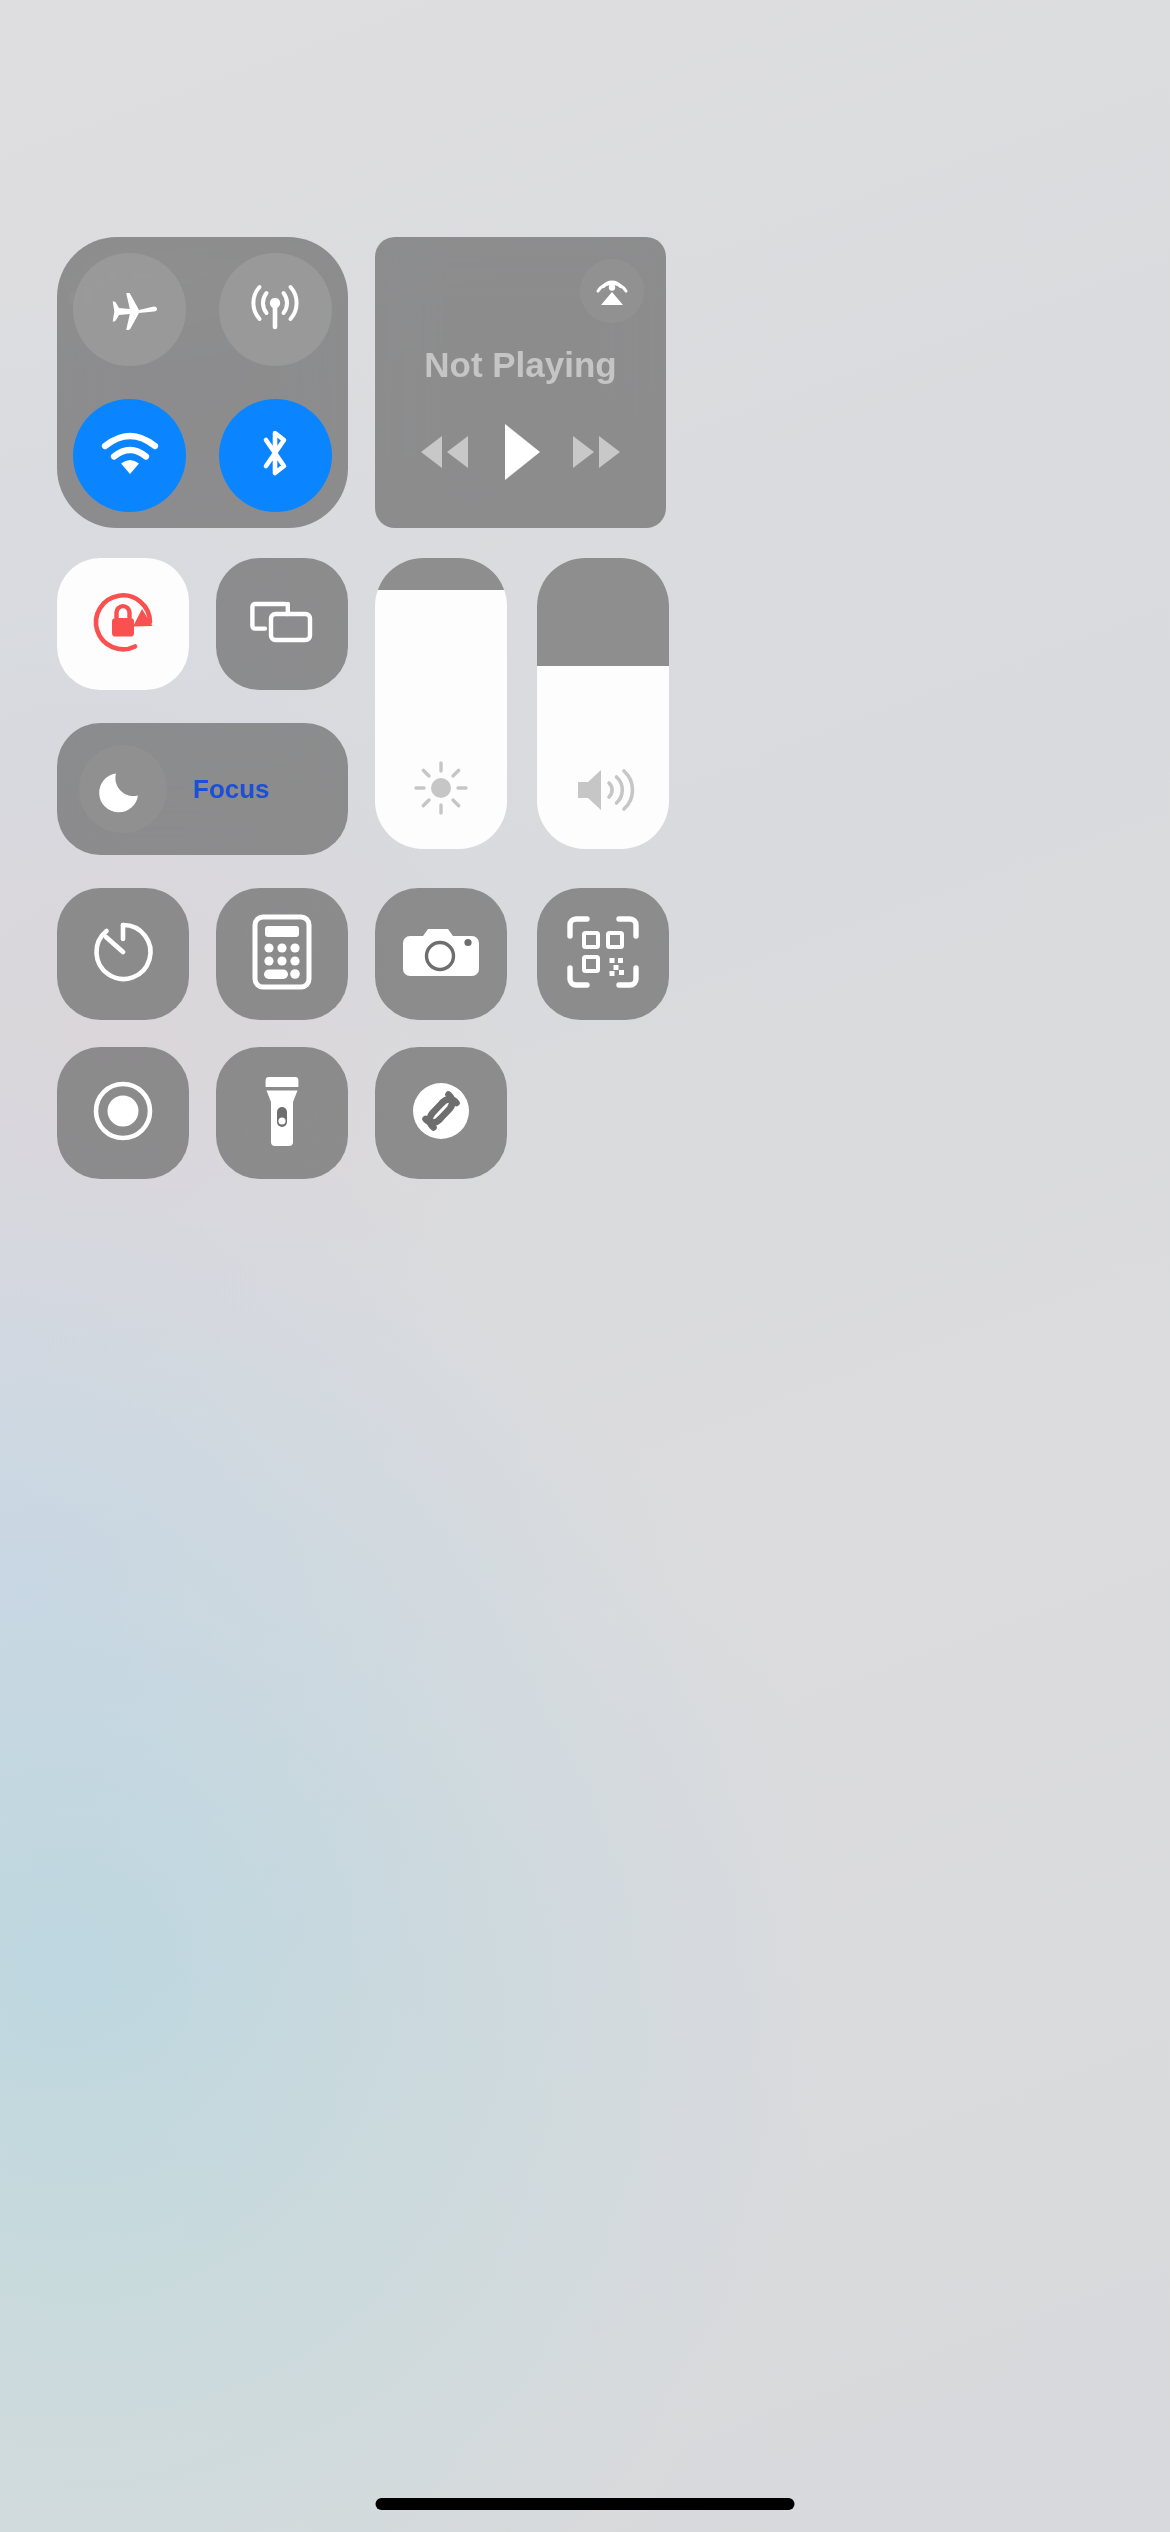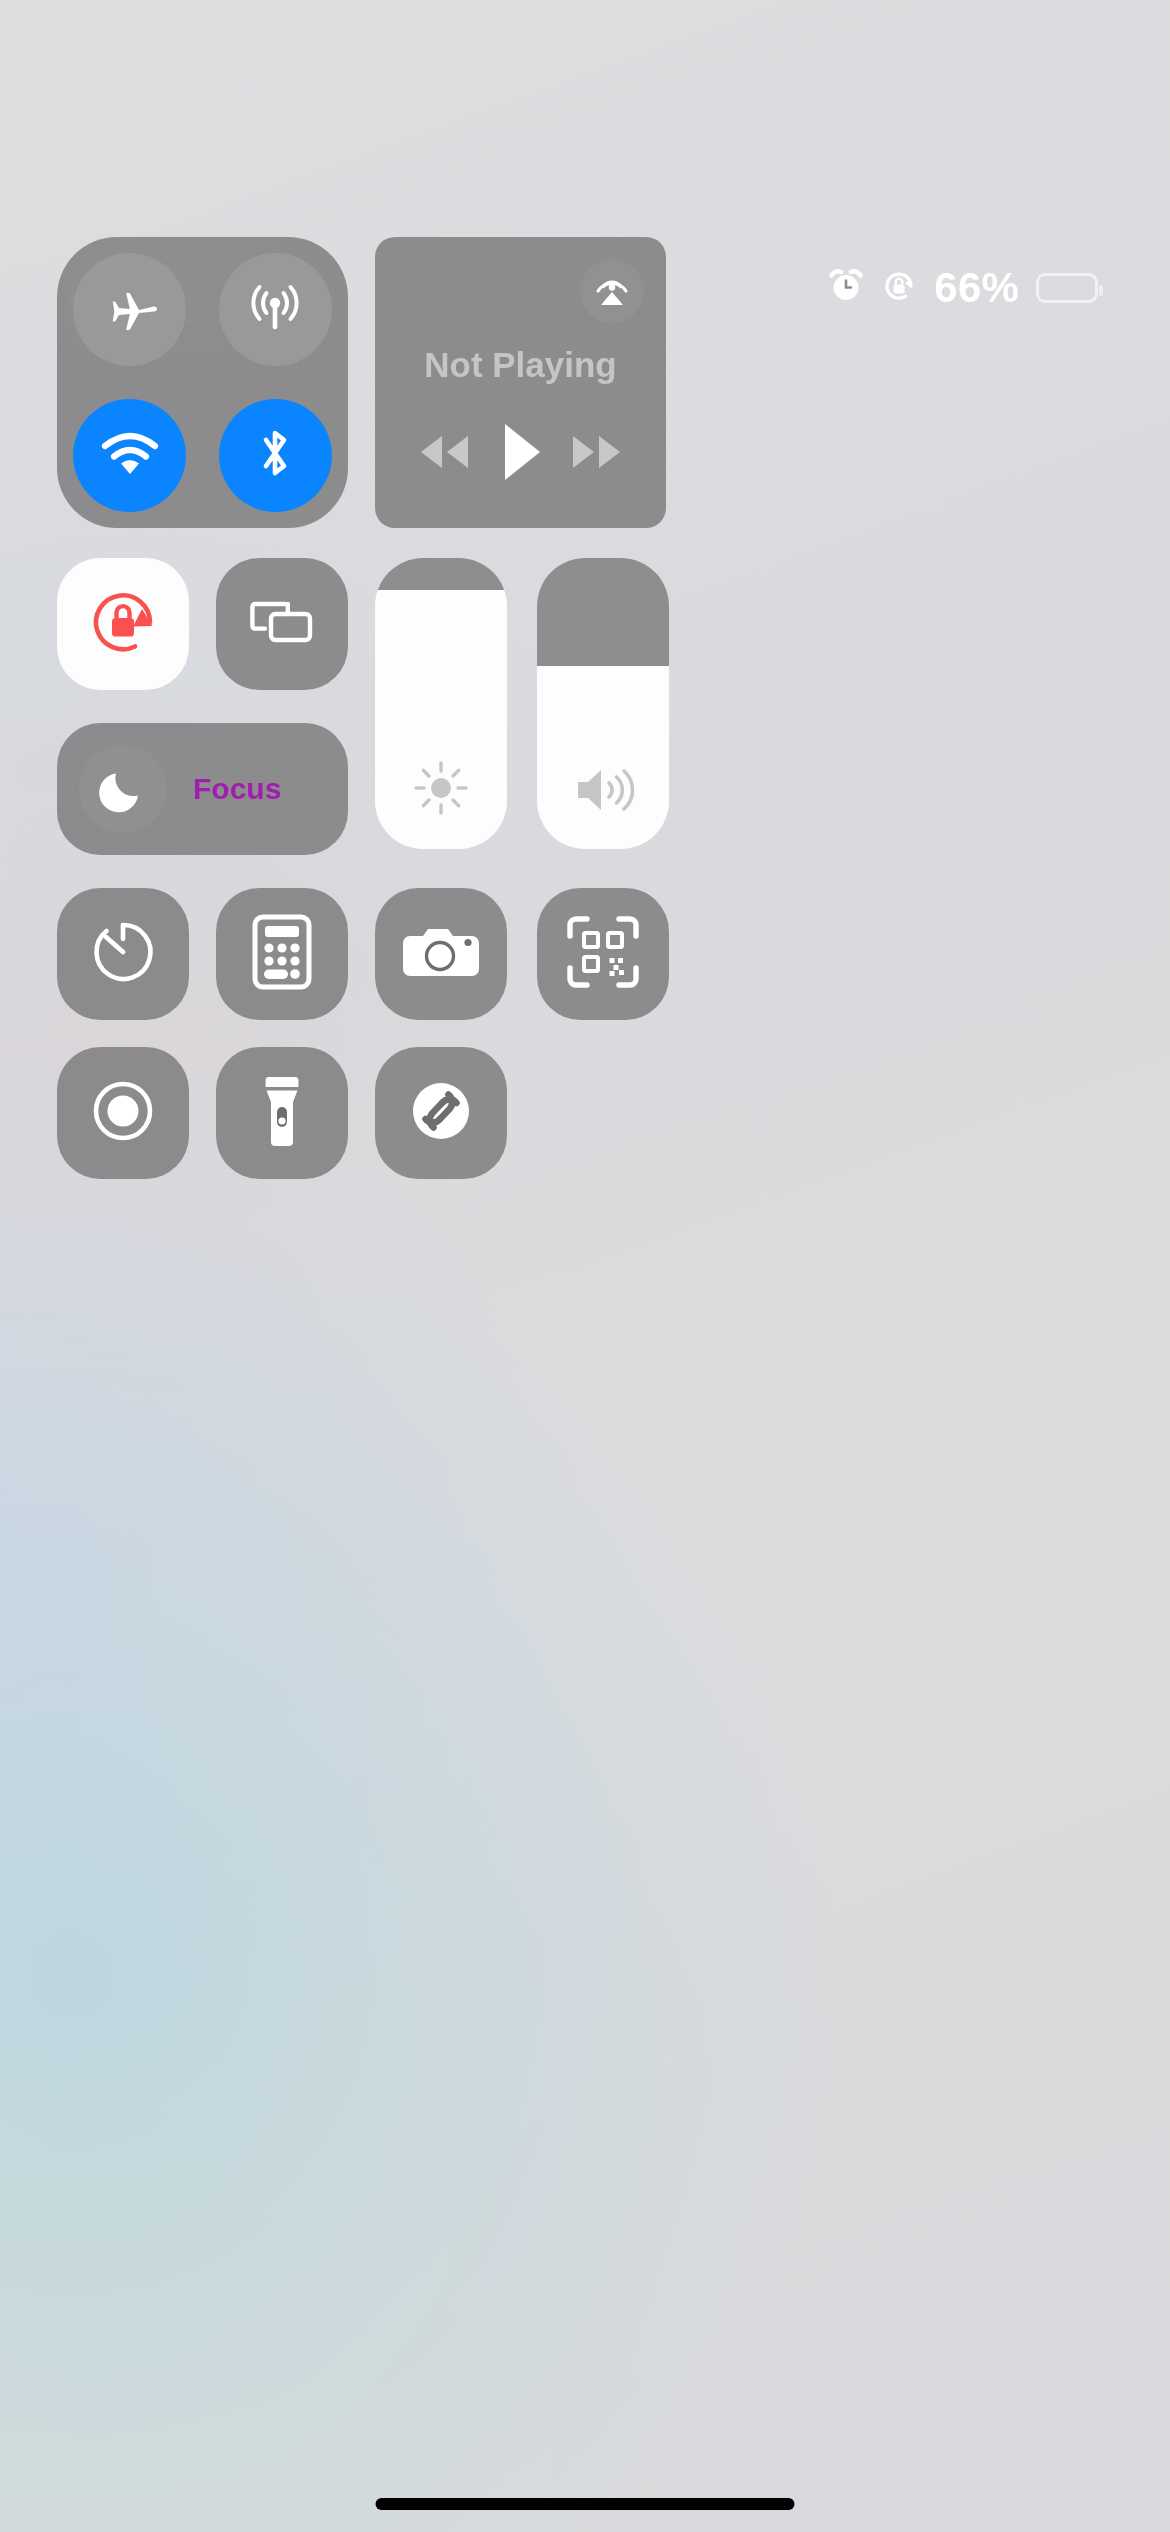--- a/index.html
+++ b/index.html
@@ -119,21 +119,21 @@
   #focus { left:57px; top:723px; width:290px; height:131px; border-radius:42px;
            display:flex; align-items:center; }
   .focus-circ {
     width:88px; height:88px; border-radius:50%;
     background:rgba(150,150,150,0.5);
     margin-left:22px;
     display:flex; align-items:center; justify-content:center;
     flex:none;
   }
   .focus-label {
-    color:#a21caf; font-size:30px; font-weight:600; margin-left:26px;
+    color:#1d4ed8; font-size:26px; font-weight:600; margin-left:26px;
   }
 
   
   .slider {
     position:absolute; width:132px; height:290px;
     border-radius:48px; overflow:hidden;
     background:#fdfdfd;
     display:flex; align-items:flex-end; justify-content:center;
   }
   .slider .track-empty {
@@ -193,42 +193,20 @@
         <svg width="46" height="34" viewBox="0 0 46 34">
           <g fill="none" stroke="#ffffff" stroke-width="5" stroke-linecap="round">
             <path d="M4 12 Q23 -3 42 12"></path>
             <path d="M10.5 19.5 Q23 9.5 35.5 19.5"></path>
           </g>
           <path d="M23 33 L16.5 25.5 Q23 20.5 29.5 25.5 Z" fill="#ffffff"></path>
         </svg>
       </span>
     </div>
 
-    <div class="sb-right">
-      <span class="ico">
-        <svg width="36" height="36" viewBox="0 0 36 36">
-          <circle cx="18" cy="19.5" r="12.5" fill="#ffffff"></circle>
-          <path d="M3.5 7.5 Q7.5 1.5 13 4" stroke="#ffffff" stroke-width="4.5" fill="none" stroke-linecap="round"></path>
-          <path d="M32.5 7.5 Q28.5 1.5 23 4" stroke="#ffffff" stroke-width="4.5" fill="none" stroke-linecap="round"></path>
-          <path d="M18 12.5 L18 19.5 L23 19.5" stroke="#8d8d91" stroke-width="2.6" fill="none" stroke-linecap="round"></path>
-        </svg>
-      </span>
-      <span class="ico">
-        <svg width="36" height="36" viewBox="0 0 36 36">
-          <path d="M30 18 A12 12 0 1 0 24.5 28.2" fill="none" stroke="#ffffff" stroke-width="3.4" stroke-linecap="round"></path>
-          <path d="M30 10 L30 19 L24 15.5 Z" fill="#ffffff"></path>
-          <rect x="12.5" y="16.5" width="11" height="9" rx="1.8" fill="#ffffff"></rect>
-          <path d="M14.7 16.5 v-2.6 a3.3 3.3 0 0 1 6.6 0 v2.6" fill="none" stroke="#ffffff" stroke-width="2.4"></path>
-        </svg>
-      </span>
-      <span class="sb-text">66%</span>
-      <span class="battery">
-        <span class="lvl" id="batt-lvl" style="width:66%"></span>
-      </span>
-    </div>
   </div>
 
   <div class="mod" id="connectivity" style="left: 57px; top: 237px; width: 291px; height: 291px; border-radius: 60px;">
     <div class="conn-grid">
 
       <div class="circ">
         <span>
           <svg width="62" height="62" viewBox="0 0 62 62">
             <path d="M55 29.5 c1.8 0 3 1.1 3 2.5 c0 1.4 -1.2 2.5 -3 2.5 l-15 1.5 l-8.5 15.5 c-0.5 1 -1.2 1.4 -2.1 1.4 h-2.2 l3.6 -16 l-10.8 1.1 l-3.3 5.4 c-0.4 0.7 -0.9 1 -1.6 1 h-1.4 l1.5 -9.2 c0.1 -0.5 0.1 -1 0 -1.5 l-1.5 -9.2 h1.4 c0.7 0 1.2 0.3 1.6 1 l3.3 5.4 l10.8 1.1 l-3.6 -16 h2.2 c0.9 0 1.6 0.4 2.1 1.4 l8.5 15.5 z" fill="#ffffff"></path>
           </svg>

